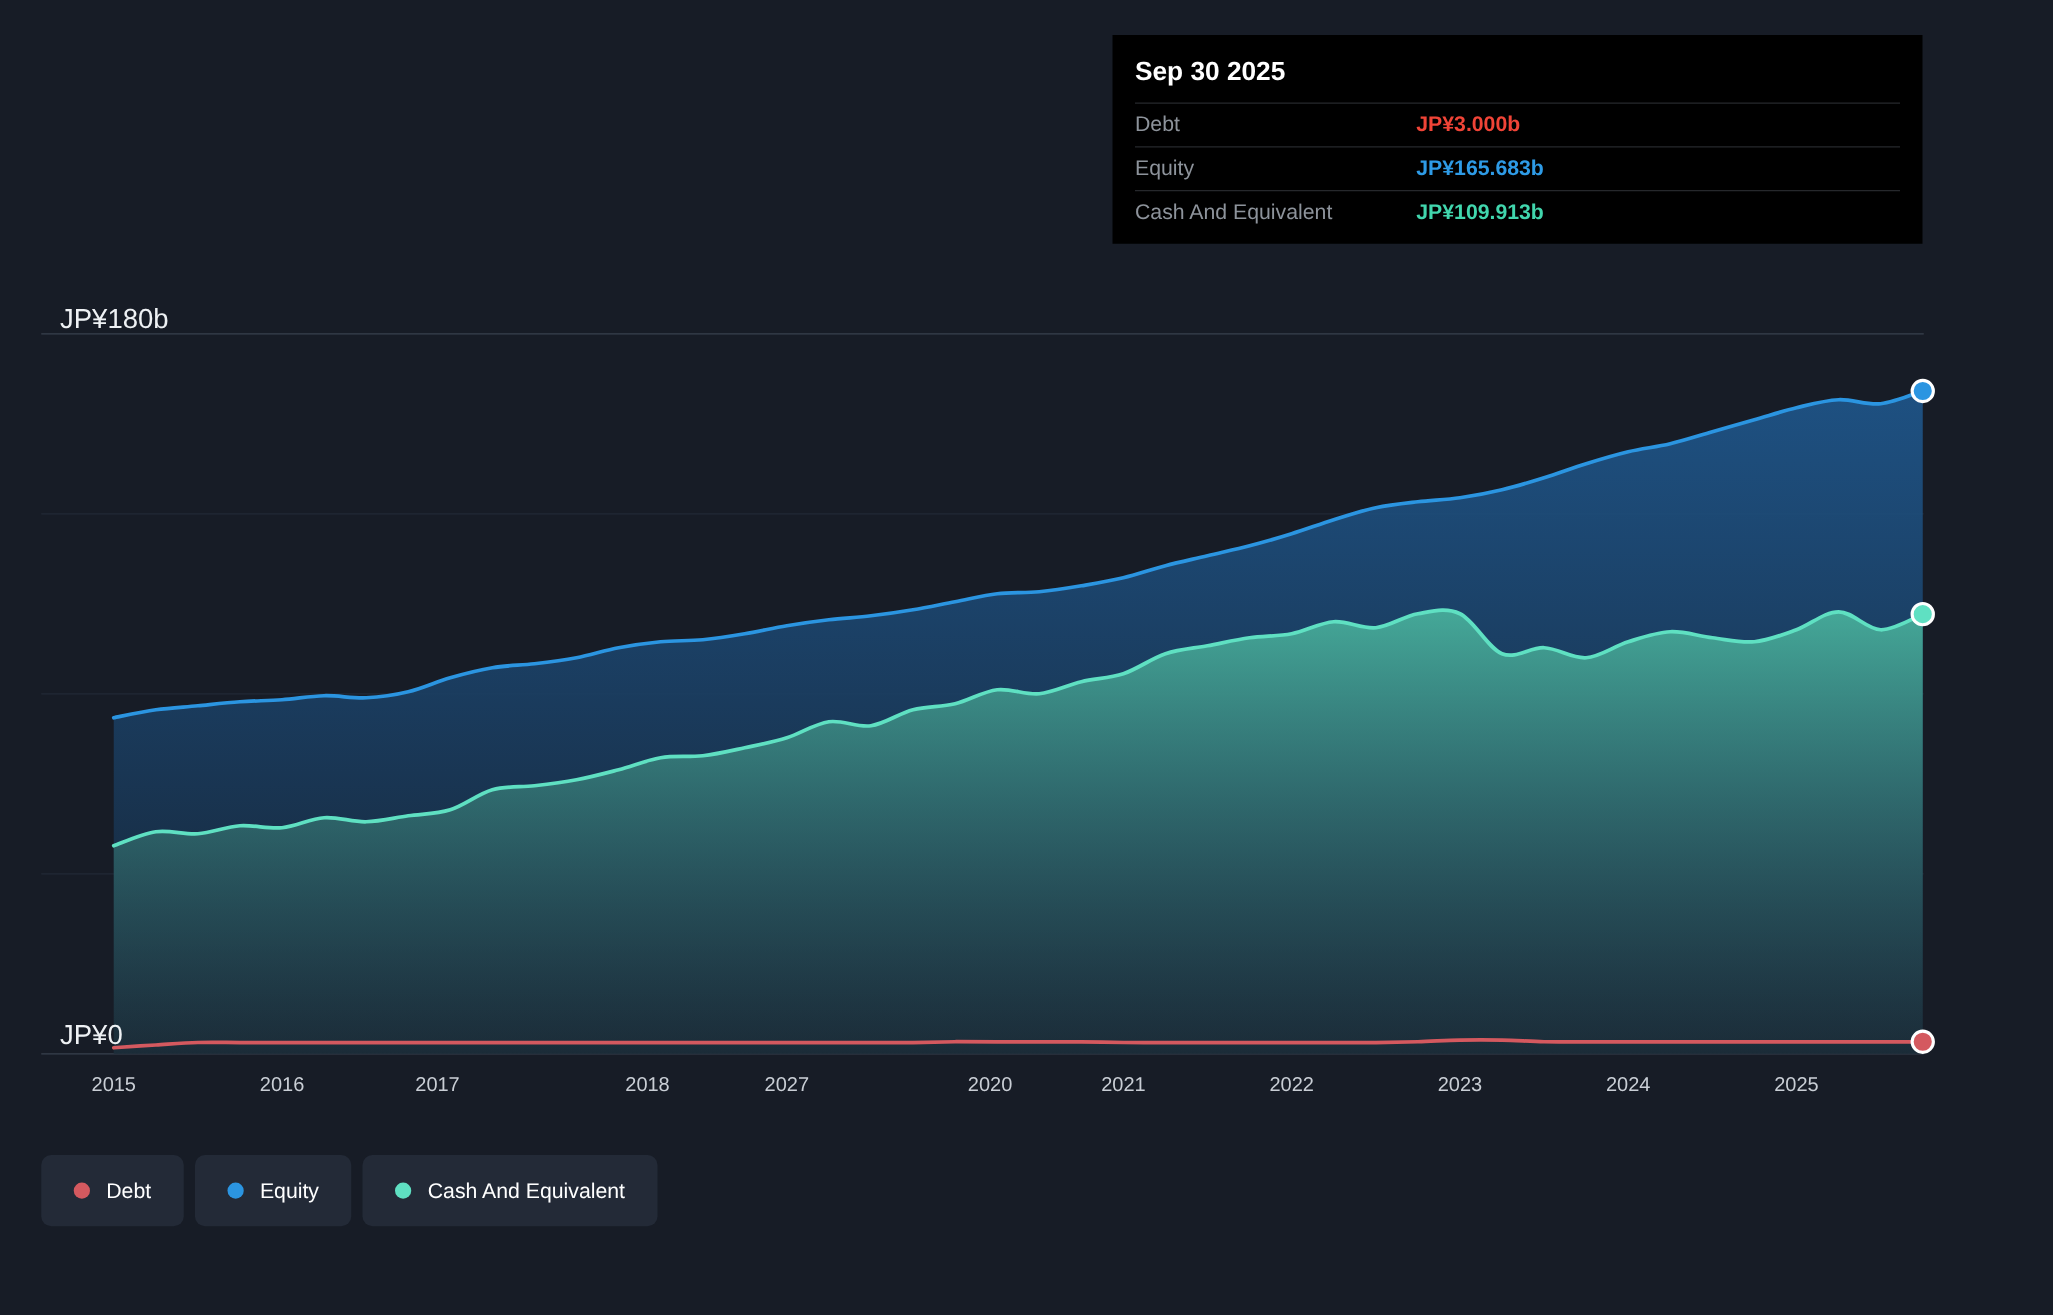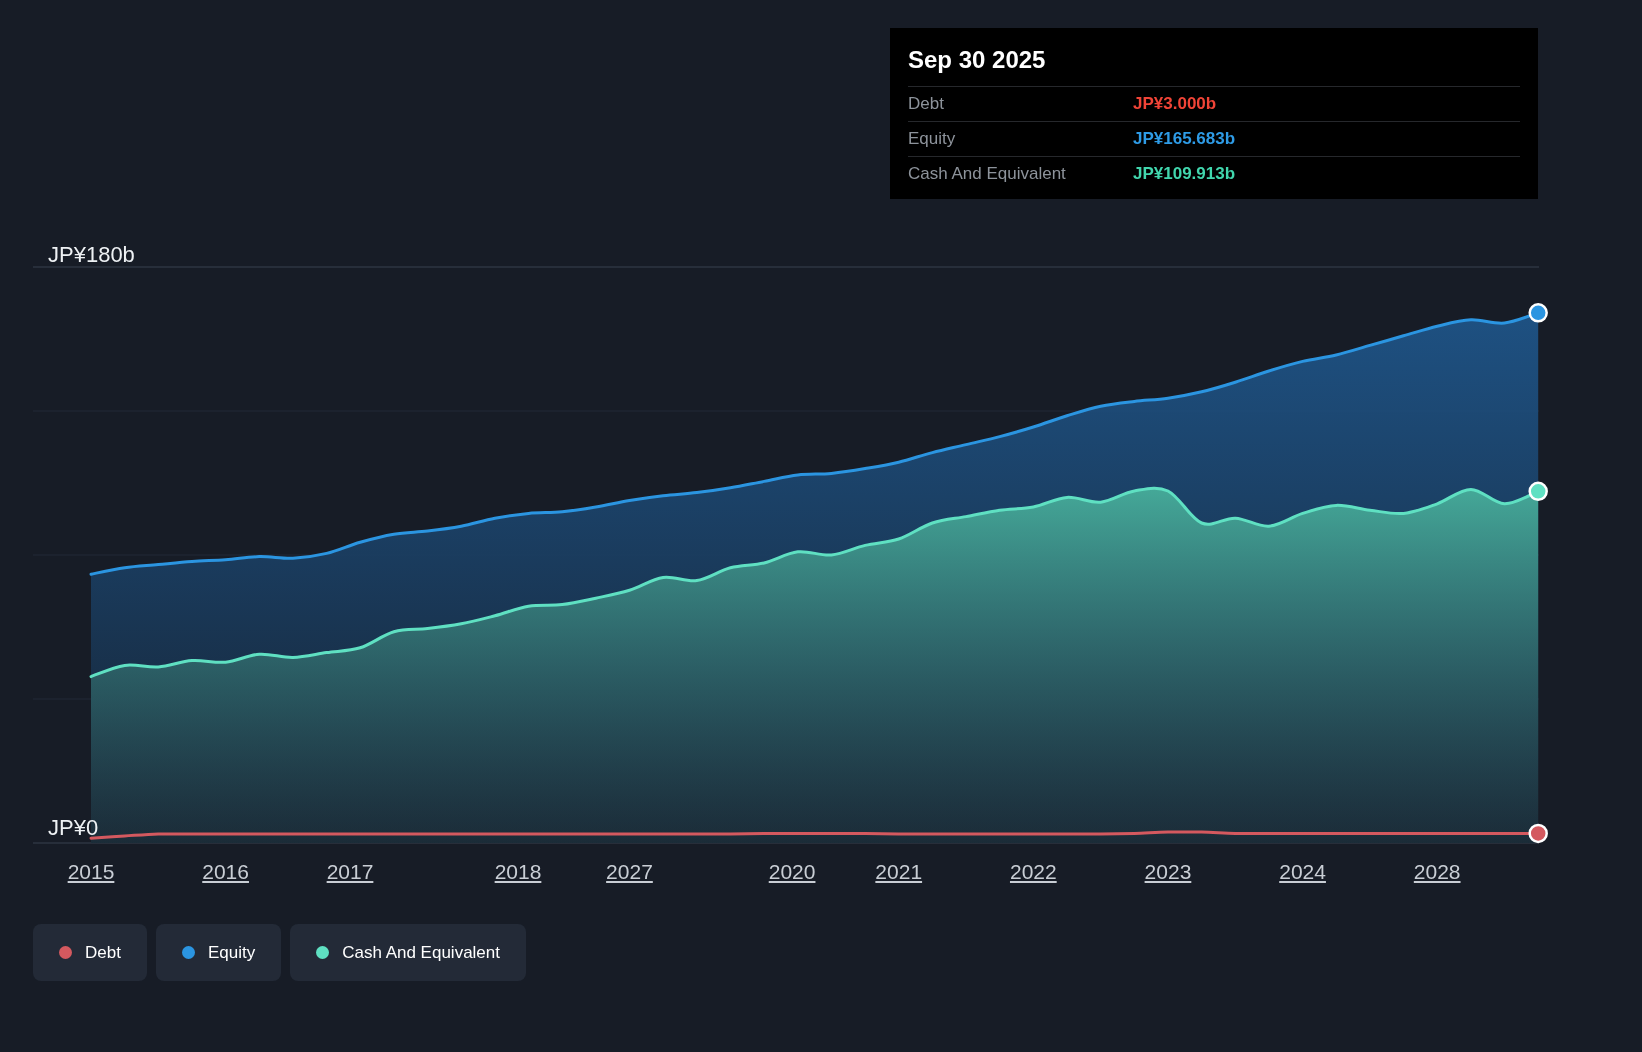--- a/index.html
+++ b/index.html
@@ -5,27 +5,27 @@
   html,body{margin:0;padding:0;background:#14181f;}
   .stage{
     position:relative;width:1642px;height:1052px;overflow:hidden;
     background:#171c26;
     font-family:"Liberation Sans",sans-serif;
   }
   #chart{position:absolute;left:0;top:0;width:1642px;height:1052px;}
   .y-label{position:absolute;left:48px;color:#eef1f4;font-size:22px;font-weight:400;}
   .y-top{top:242px;}
   .y-zero{top:815px;}
-  .x-tick{position:absolute;top:860px;transform:translateX(-50%);color:#c9ced5;font-size:21px;text-decoration:underline;}
+  .x-tick{position:absolute;top:860px;transform:translateX(-50%);color:#c9ced5;font-size:16px;}
   
   .tooltip{
     position:absolute;left:890px;top:28px;width:648px;box-sizing:border-box;
     background:#000;padding:14px 18px 8px;
   }
-  .tt-title{color:#fff;font-weight:bold;font-size:24px;padding:4px 0 12px;}
+  .tt-title{color:#fff;font-weight:bold;font-size:21px;padding:4px 0 12px;}
   .tt-row{display:flex;align-items:center;border-top:1px solid #26282c;padding:7px 0;font-size:17px;}
   .tt-label{width:225px;color:#8d939b;flex:0 0 auto;}
   .tt-value{font-weight:bold;color:#fff;}
   .tt-ratio b{color:#fff;font-weight:bold;}
   .tt-ratio .grey{color:#8d939b;font-weight:bold;}
   
   .legend{position:absolute;left:33px;top:924px;display:flex;gap:9px;}
   .legend-pill{
     display:flex;align-items:center;gap:13px;background:#232a37;border-radius:8px;
     height:57px;padding:0 26px;color:#fff;font-size:17px;cursor:pointer;white-space:nowrap;
@@ -69,21 +69,21 @@
       <div class="x-tick" style="left: 91px;">2015</div>
       <div class="x-tick" style="left: 225.62px;">2016</div>
       <div class="x-tick" style="left: 350px;">2017</div>
       <div class="x-tick" style="left: 518px;">2018</div>
       <div class="x-tick" style="left: 629.48px;">2027</div>
       <div class="x-tick" style="left: 764.1px; margin-left: 28px;">2020</div>
       <div class="x-tick" style="left: 898.72px; text-align: right;">2021</div>
       <div class="x-tick" style="left: 1033.34px;">2022</div>
       <div class="x-tick" style="left: 1167.96px;">2023</div>
       <div class="x-tick" style="left: 1302.58px;">2024</div>
-      <div class="x-tick" style="left: 1437.2px;">2028</div>
+      <div class="x-tick" style="left: 1437.2px;">2025</div>
     </div>
 
   <div class="tooltip">
     <div class="tt-title">Sep 30 2025</div>
     <div class="tt-row">
       <span class="tt-label">Debt</span>
       <span class="tt-value" style="color: rgb(240, 68, 55);">JP¥3.000b</span>
     </div>
     <div class="tt-row">
       <span class="tt-label">Equity</span>

